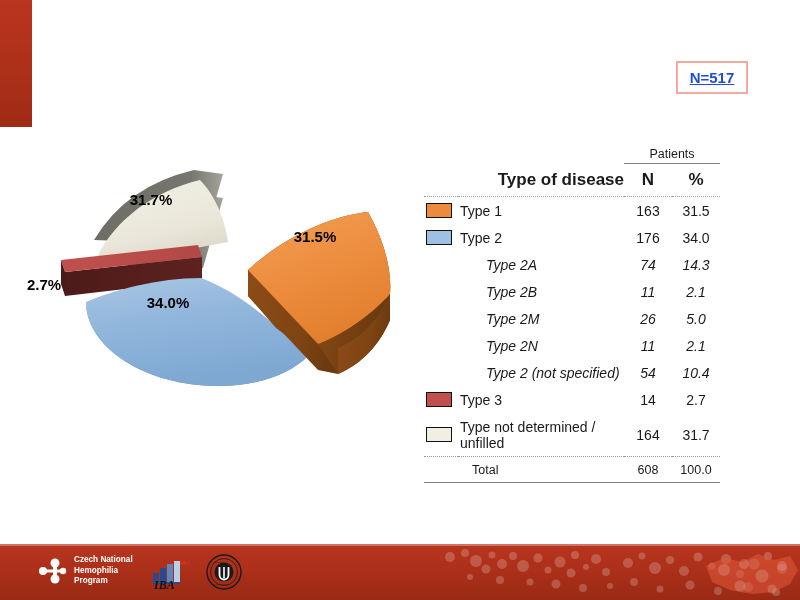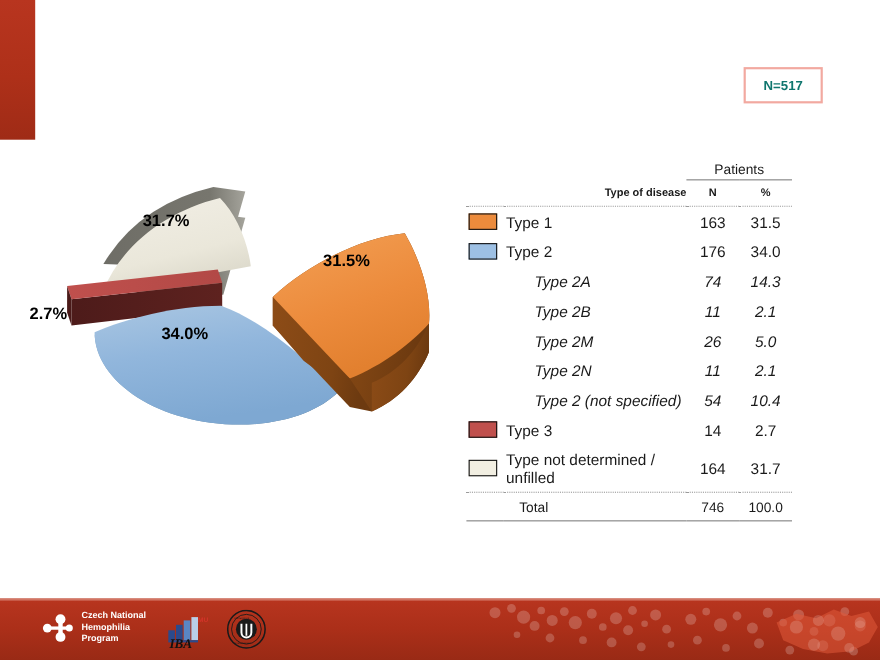--- a/index.html
+++ b/index.html
@@ -47,24 +47,25 @@
     position: absolute;
     left: 676px;
     top: 61px;
     width: 72px;
     height: 33px;
     border: 2px solid #f2a9a0;
     background: #ffffff;
     display: flex;
     align-items: center;
     justify-content: center;
-    font-size: 12px;
+    font-size: 15px;
     font-weight: bold;
-    color: #0f766e;
+    color: #1d4ed8;
     box-sizing: border-box;
+    text-decoration: underline;
   }
 
   
   .pie-wrap {
     position: absolute;
     left: 18px;
     top: 152px;
     width: 400px;
     height: 300px;
   }
@@ -102,21 +103,21 @@
   .hdr-patients {
     text-align: center;
     font-size: 12.5px;
     font-weight: 400;
     padding: 1px 0 2px 0 !important;
     border-bottom: 1.4px solid #808080;
   }
   .hdr-blank { border: none; }
   .hdr-row2 td {
     font-weight: bold;
-    font-size: 10px;
+    font-size: 17px;
     padding: 6px 0 6px 0 !important;
     border-bottom: 1.2px dotted #9a9a9a;
   }
   .hdr-type { text-align: right; padding-right: 6px !important; }
   .hdr-n, .hdr-p { text-align: center; }
 
   .data-row td {
     padding: 5.5px 0 5.5px 0 !important;
     font-size: 14px;
   }
@@ -377,21 +378,21 @@
             <span class="swatch" style="background:#f2efe2"></span>
           </td>
           <td class="name">Type not determined / unfilled</td>
           <td class="num">164</td>
           <td class="num">31.7</td>
         </tr>
 
         <tr class="total-row row-dotted-top">
           <td></td>
           <td class="name">Total</td>
-          <td class="num">746</td>
+          <td class="num">608</td>
           <td class="num">100.0</td>
         </tr>
       </tbody>
     </table>
   </div>
 
   <div class="footer">
     <div class="footer-top-line"></div>
 
     <svg class="footer-bubbles" width="800" height="56" viewBox="0 0 800 56">

